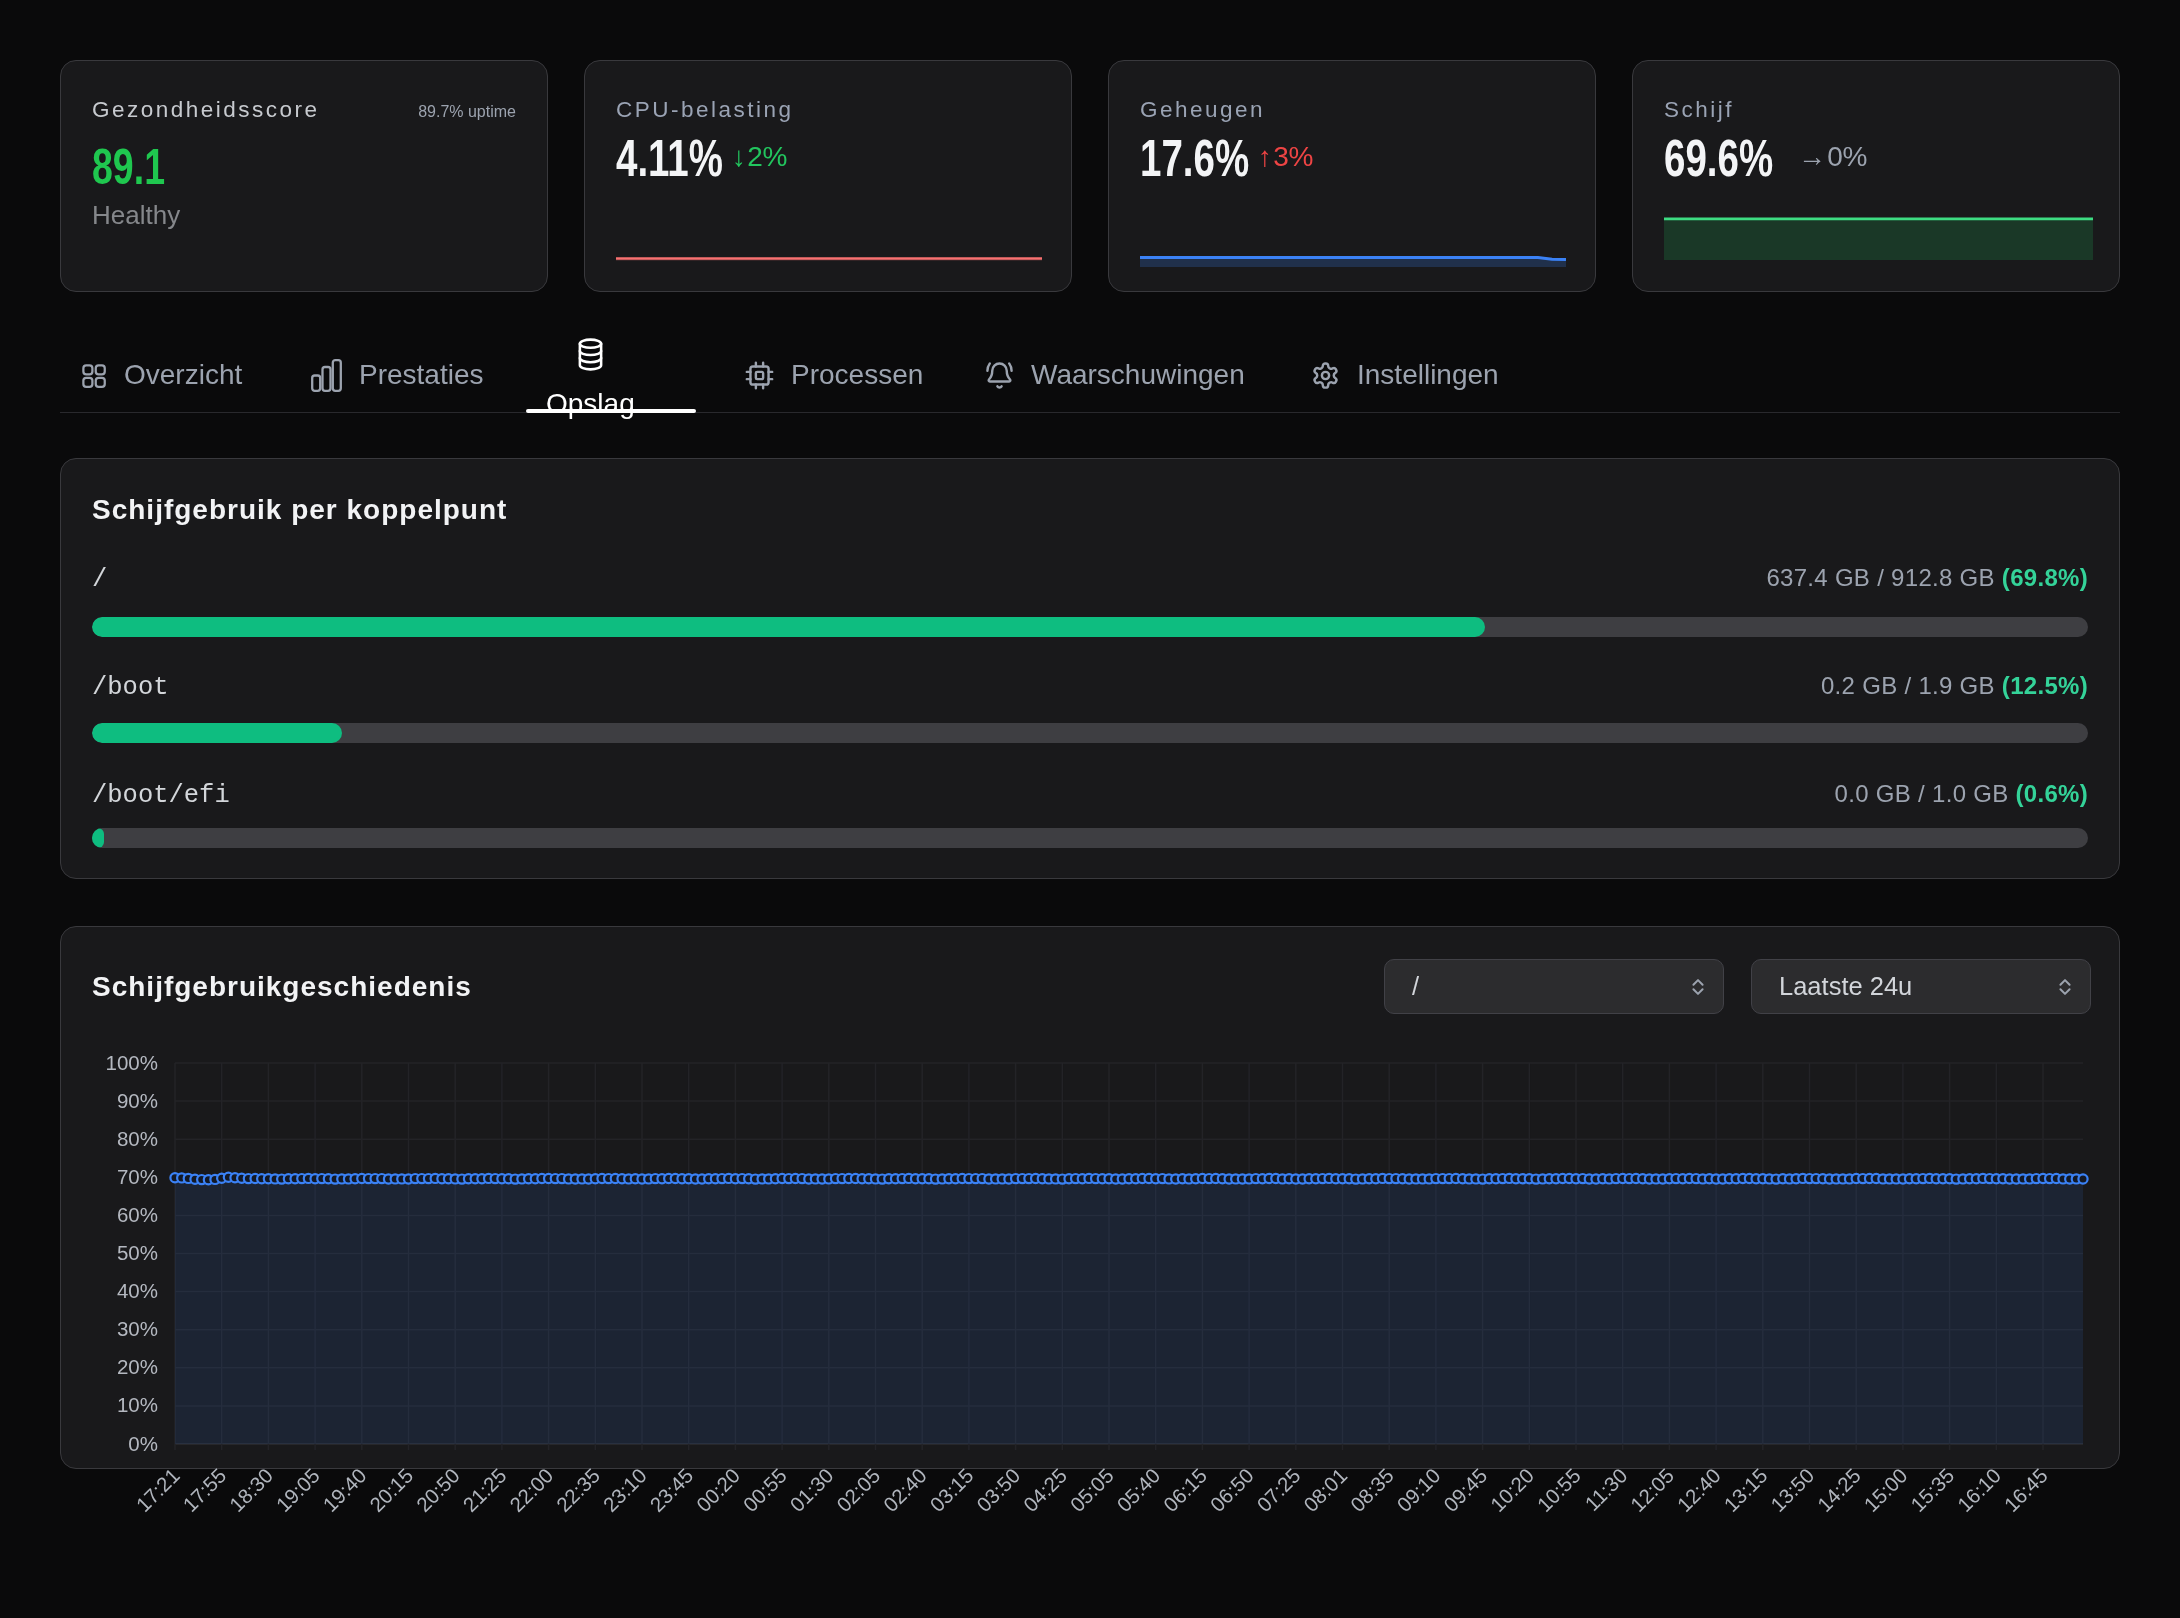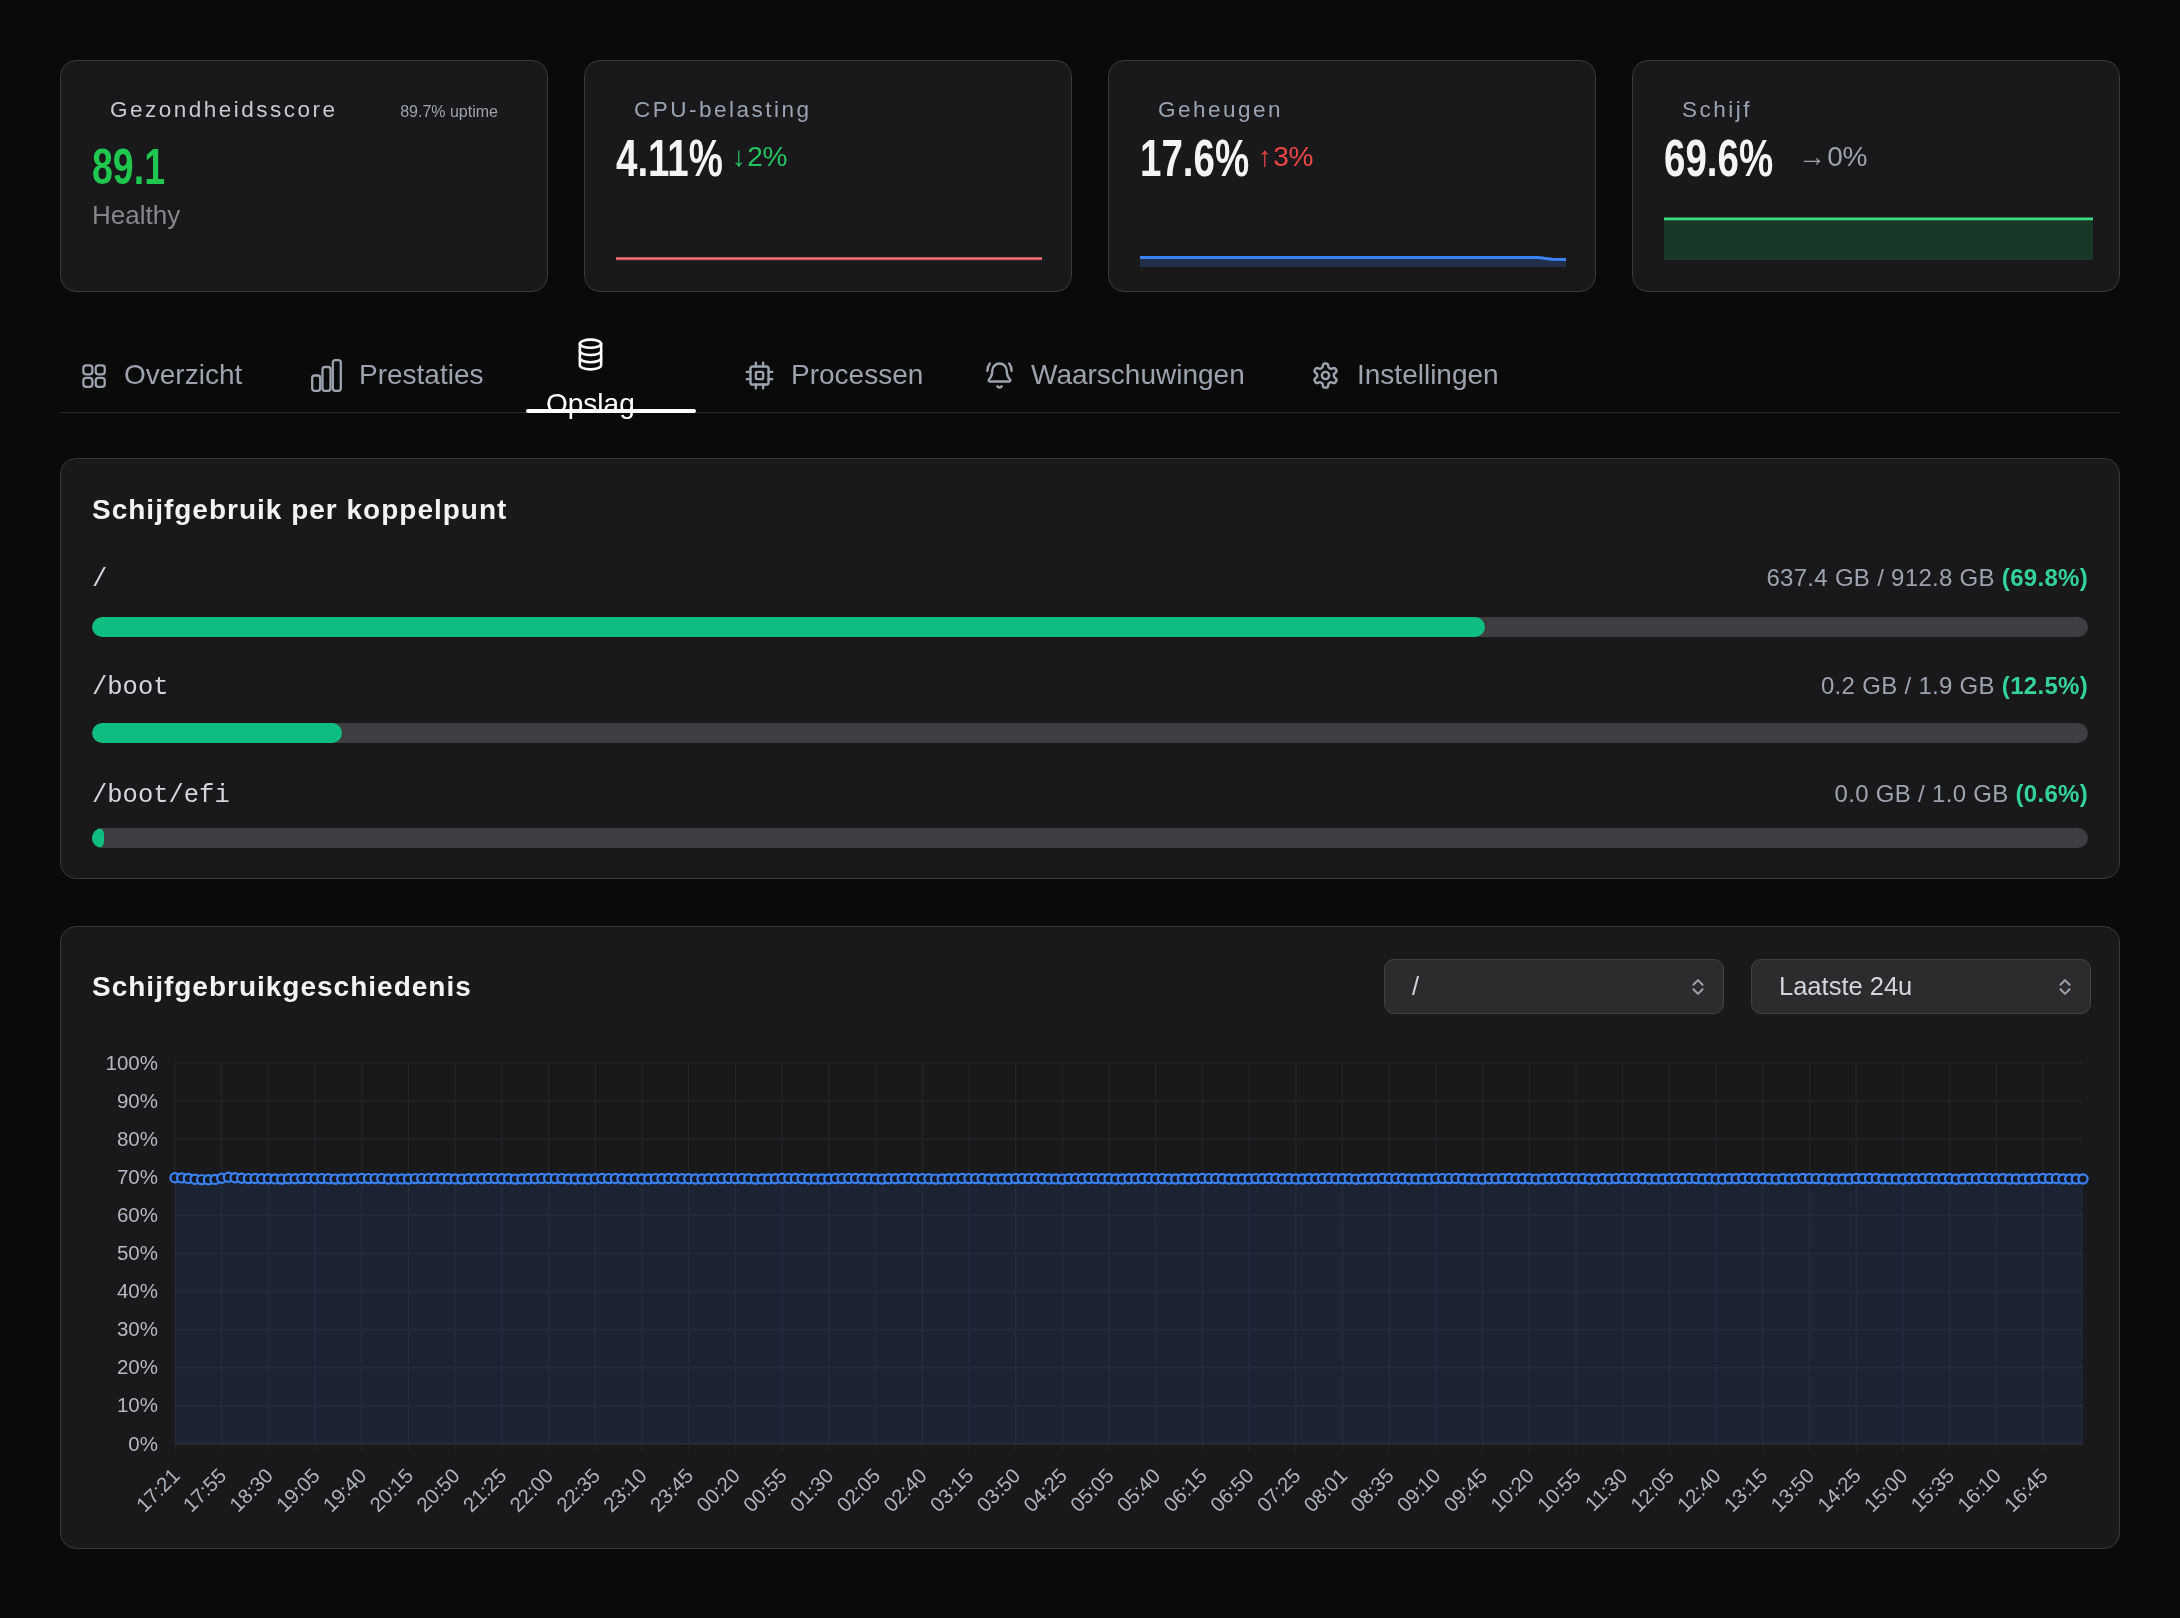--- a/index.html
+++ b/index.html
@@ -1,20 +1,20 @@
 <!DOCTYPE html>
 <html><head>
 <meta charset="utf-8">
 <style>
 * { margin:0; padding:0; box-sizing:border-box; }
 html,body { width:2180px; height:1618px; background:#0a0a0b; font-family:"Liberation Sans",sans-serif; position:relative; overflow:hidden; }
 .card { background:#19191b; border:1.5px solid #39393d; border-radius:16px; position:absolute; }
 
 
-.mcard { top:60px; width:488px; height:232px; padding:34px 49px; }
+.mcard { top:60px; width:488px; height:232px; padding:34px 31px; }
 .m1 { left:60px; } .m2 { left:584px; } .m3 { left:1108px; } .m4 { left:1632px; }
 .mtitle { font-size:22.5px; line-height:26px; letter-spacing:2.5px; color:#9aa3b4; font-weight:400; margin-top:2px; }
 .m1 .hrow { display:flex; justify-content:space-between; align-items:baseline; }
 .m1 .mtitle { color:#c7cacf; }
 .uptime { font-size:16px; color:#9ca3af; }
 .val { position:absolute; left:31px; top:71px; font-size:52px; line-height:52px; font-weight:700; color:#f3f4f6; transform:scaleX(0.74); transform-origin:0 0; }
 .m1 .val { top:81px; font-size:50px; line-height:50px; color:#1fc74f; transform:scaleX(0.75); }
 .delta { position:absolute; top:80px; font-size:28px; font-weight:500; letter-spacing:-0.5px; }
 .dgreen { color:#22c55e; } .dred { color:#ee4444; } .dgray { color:#9ca3af; }
 .healthy { position:absolute; left:31px; top:139px; font-size:26px; color:#85878b; }
@@ -32,21 +32,21 @@
 .dtitle { position:absolute; left:31px; top:35px; font-size:28px; line-height:32px; letter-spacing:1.0px; font-weight:700; color:#f2f3f5; }
 .mrow { position:absolute; left:31px; right:31px; }
 .mhead { display:flex; justify-content:space-between; align-items:baseline; }
 .mount { font-family:"Liberation Mono",monospace; font-size:25.5px; color:#d3d6da; }
 .musage { font-size:24px; letter-spacing:0.3px; color:#9ca3af; }
 .mpct { color:#34d399; font-weight:700; }
 .mbar { position:absolute; left:0; right:0; height:20px; border-radius:10px; background:#3e3e42; overflow:hidden; }
 .mfill { height:100%; border-radius:10px; background:#0ebd80; }
 
 
-.histcard { top:926px; left:60px; width:2060px; height:623px;text-decoration:underline; }
+.histcard { top:926px; left:60px; width:2060px; height:543px;text-decoration:underline; }
 .htitle { position:absolute; left:31px; top:44px; font-size:28px; line-height:32px; letter-spacing:1.0px; font-weight:700; color:#f2f3f5; }
 .select { position:absolute; top:32px; height:55px; background:#2c2c2e; border:1.5px solid #414147; border-radius:10px; display:flex; align-items:center; justify-content:space-between; padding:0 14px 0 27px; font-size:25.5px; color:#d2d5da; }
 .sel1 { left:1323px; width:340px; }
 .sel2 { left:1690px; width:340px; }
 .chart { position:absolute; left:0; top:0; }
 </style>
 </head>
 <body>
 
 <div class="card mcard m1">

